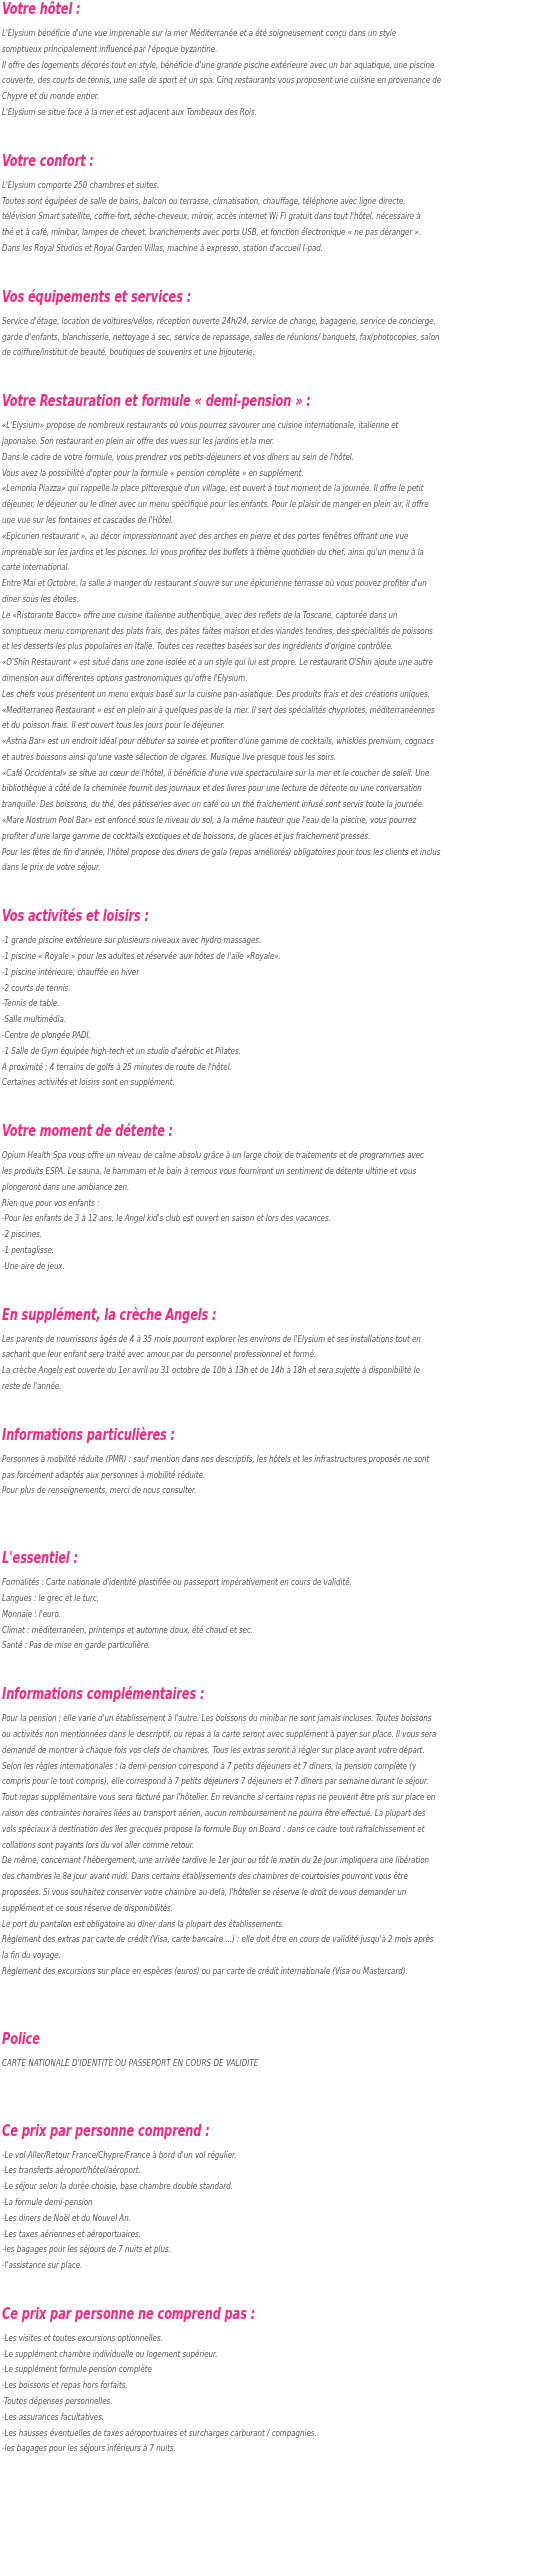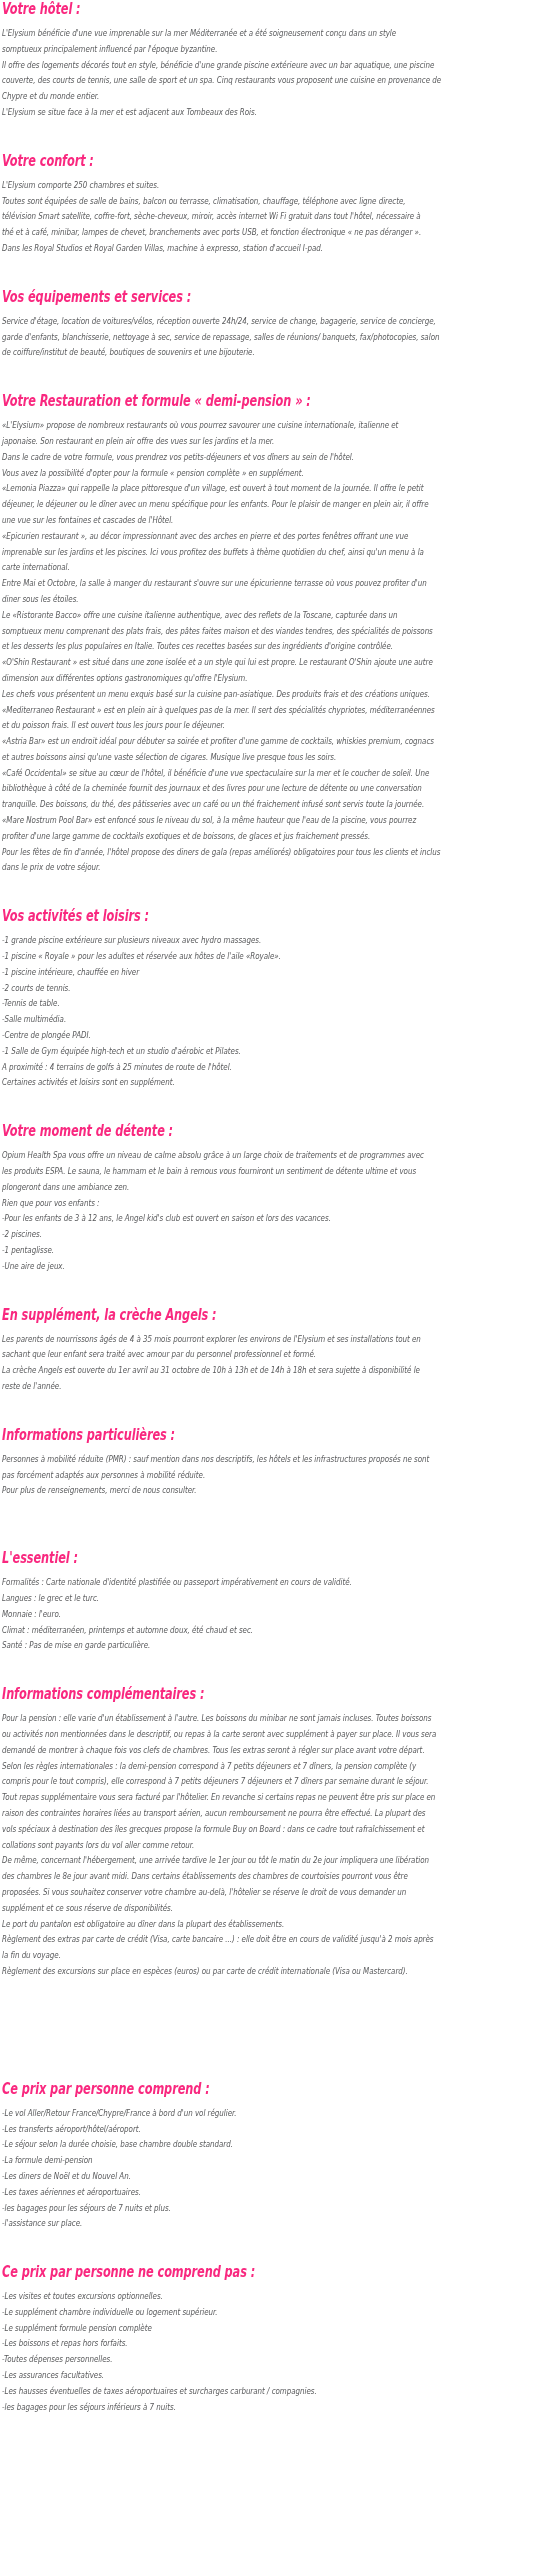--- a/index.html
+++ b/index.html
@@ -200,20 +200,25 @@
         <p class="line">De même, concernant l'hébergement, une arrivée tardive le 1er jour ou tôt le matin du 2e jour impliquera une libération</p>
         <p class="line">des chambres le 8e jour avant midi. Dans certains établissements des chambres de courtoisies pourront vous être</p>
         <p class="line">proposées. Si vous souhaitez conserver votre chambre au-delà, l'hôtelier se réserve le droit de vous demander un</p>
         <p class="line">supplément et ce sous réserve de disponibilités.</p>
         <p class="line">Le port du pantalon est obligatoire au dîner dans la plupart des établissements.</p>
         <p class="line">Règlement des extras par carte de crédit (Visa, carte bancaire ...) : elle doit être en cours de validité jusqu'à 2 mois après</p>
         <p class="line">la fin du voyage.</p>
         <p class="line">Règlement des excursions sur place en espèces (euros) ou par carte de crédit internationale (Visa ou Mastercard).</p>
       </section>
       <div class="gap-large"></div>
+      <section>
+        <h2 class="sec-title">Police</h2>
+        <div class="gap-tiny"></div>
+        <p class="line upper">CARTE NATIONALE D'IDENTITE OU PASSEPORT EN COURS DE VALIDITE</p>
+      </section>
       <div class="gap-large"></div>
       <section>
         <h2 class="sec-title">Ce prix par personne comprend :</h2>
         <div class="gap-tiny"></div>
         <p class="line">-Le vol Aller/Retour France/Chypre/France à bord d'un vol régulier.</p>
         <p class="line">-Les transferts aéroport/hôtel/aéroport.</p>
         <p class="line">-Le séjour selon la durée choisie, base chambre double standard.</p>
         <p class="line">-La formule demi-pension</p>
         <p class="line">-Les diners de Noël et du Nouvel An.</p>
         <p class="line">-Les taxes aériennes et aéroportuaires.</p>

